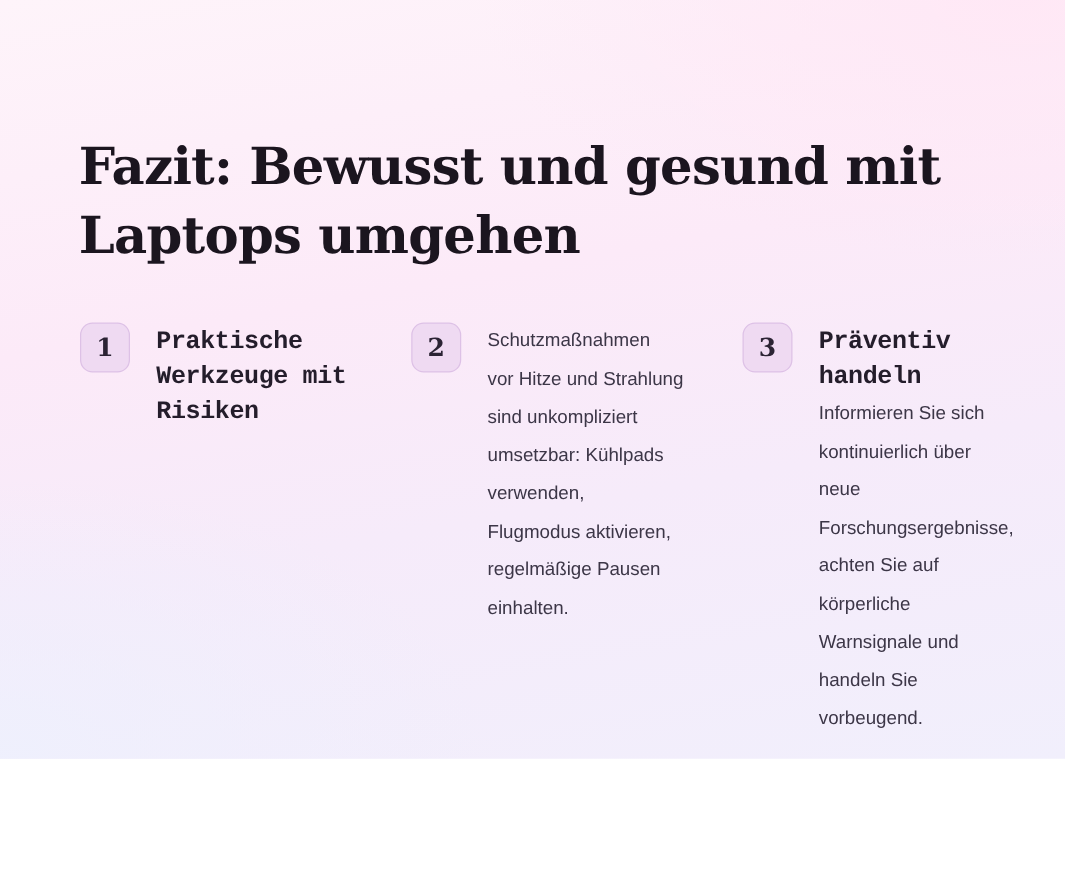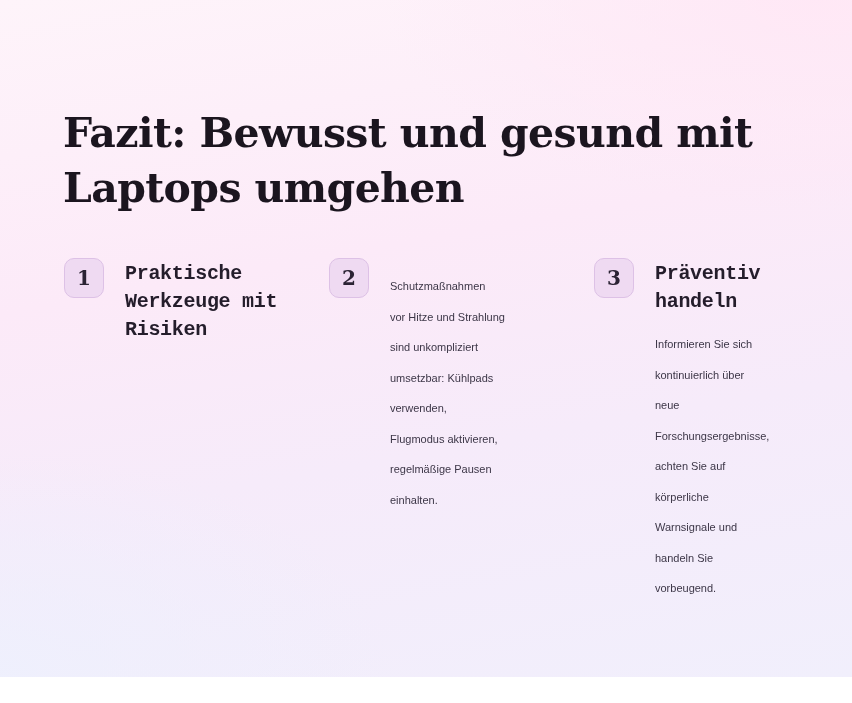--- a/index.html
+++ b/index.html
@@ -13,21 +13,21 @@
     --body-text: #3c3647;
   }
   * { margin: 0; padding: 0; box-sizing: border-box; }
   html, body { width: 852px; height: 703px; }
   body {
     overflow: hidden;
     font-family: "Liberation Sans", sans-serif;
   }
   .page {
     width: 852px;
-    height: 677px;
+    height: 607px;
     overflow: hidden;
     background:
       radial-gradient(620px 300px at 96% 0%, rgba(255,231,245,0.9), rgba(255,231,245,0) 70%),
       radial-gradient(560px 320px at 0% 100%, rgba(238,240,253,0.9), rgba(238,240,253,0) 70%),
       linear-gradient(170deg, var(--background-top, #fef4fa) 0%, #fceaf8 38%, #f6ebfa 64%, var(--background-bottom, #f1effc) 100%);
   }
   .section-title {
     padding: 106px 60px 0 63px;
     font-family: "DejaVu Serif", "Liberation Serif", serif;
     font-weight: 700;
@@ -67,22 +67,21 @@
     margin-top: 2px;
     font-family: Liberation Mono, monospace;
     font-weight: 700;
     font-size: 20px;
     line-height: 28px;
     letter-spacing: -0.3px;
     color: var(--subheading-text, #241d2b);
     white-space: pre-line;
   }
   .key-point-body {
-    margin-top: 13px;
-    font-size: 11px;
+    font-size: 15px;
     line-height: 30.5px;
     color: var(--body-text, #3c3647);
     white-space: pre-line;
     overflow: visible;
   }
 </style>
 </head>
 <body>
 
 <div class="page">

